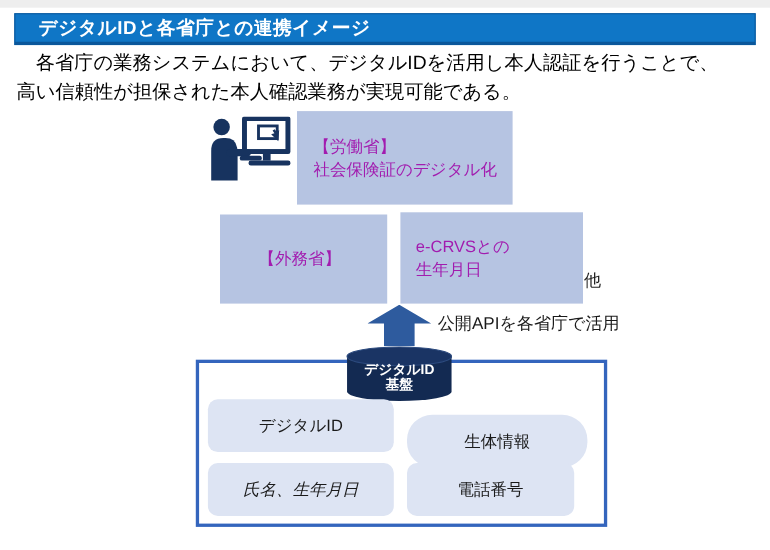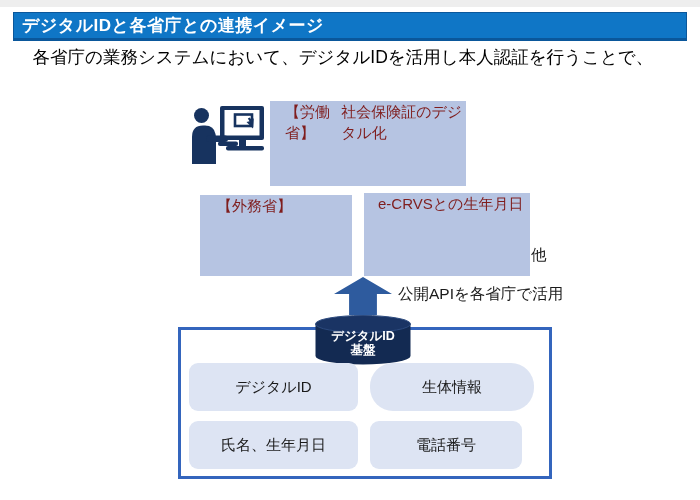--- a/index.html
+++ b/index.html
@@ -7,32 +7,32 @@
     --navy:#16305c; --arrow:#2e5b9e; --frame:#3465bd; --chip:#dde4f3; --text:#1a1a1a;
   }
   *{margin:0;padding:0;box-sizing:border-box;}
   html,body{background:#fff;}
   body{font-family:"Liberation Sans","DejaVu Sans",sans-serif;color:var(--text);}
   .stage{position:relative;width:700px;height:500px;background:#fff;overflow:hidden;}
   .top-strip{position:absolute;left:0;top:0;width:700px;height:7px;background:#eeeeee;}
   .title-bar{
     position:absolute;left:13px;top:12px;width:674px;height:29px;
     background:var(--bar-bg);border:1px solid var(--bar-border);border-bottom:3px solid var(--bar-border);
-    color:#fff;font-weight:bold;font-size:17px;line-height:25px;padding-left:8px;
+    color:#fff;font-weight:bold;font-size:17px;line-height:25px;padding-left:21px;
     letter-spacing:.5px;
   }
   .intro{position:absolute;left:15px;top:44px;width:678px;font-size:17.5px;line-height:1.5;color:#000000;}
   .icon-user{position:absolute;left:190px;top:106px;width:76px;height:60px;}
   .mbox{
     position:absolute;background:var(--ministry-box);
-    display:flex;flex-direction:row;justify-content:flex-start;
-    font-size:15px;line-height:21px;color:#7f1d1d;
+    display:flex;flex-direction:column;justify-content:center;
+    font-size:15px;line-height:21px;color:#a21caf;
   }
   .mbox-rodo{left:270px;top:101px;width:196px;height:85px;padding-left:15px;}
-  .mbox-gaimu{left:200px;top:195px;width:152px;height:81px;padding-left:17px;}
+  .mbox-gaimu{left:200px;top:195px;width:152px;height:81px;padding-left:35px;}
   .mbox-naimu{left:364px;top:193px;width:166px;height:83px;padding-left:14px;}
   .others{position:absolute;left:531px;top:245px;font-size:15.5px;}
   .up-arrow{
     position:absolute;left:334px;top:277px;width:58px;height:38px;background:var(--arrow);
     clip-path:polygon(50% 0,100% 45%,74% 45%,74% 100%,26% 100%,0% 45%,0% 45%);
   }
   .up-arrow2{clip-path:polygon(50% 0,100% 45%,74% 45%,74% 100%,26% 100%,26% 45%,0 45%);}
   .api-label{position:absolute;left:398px;top:284px;font-size:15.5px;}
   .frame-box{
     position:absolute;left:178px;top:327px;width:374px;height:152px;
@@ -42,35 +42,36 @@
   .cylinder-label{
     position:absolute;left:314px;top:314px;width:98px;height:52px;
     display:flex;flex-direction:column;align-items:center;justify-content:flex-start;
     padding-top:15px;color:#fff;font-size:12.5px;font-weight:bold;line-height:14px;text-align:center;
   }
   .chip{
     position:absolute;background:var(--chip);border-radius:9px;
     display:flex;align-items:center;justify-content:center;font-size:15px;color:#1a1a1a;
   }
   .chip1{left:189px;top:363px;width:169px;height:48px;}
-  .chip2{left:370px;top:363px;width:164px;height:48px;border-radius:23px;}
-  .chip3{left:189px;top:421px;width:169px;height:48px;}
+  .chip2{left:370px;top:377px;width:164px;height:48px;border-radius:23px;}
+  .chip3{left:189px;top:421px;width:169px;height:48px;font-style:italic;}
   .chip4{left:370px;top:421px;width:152px;height:48px;}
 </style>
 </head>
 <body>
 
 <div class="stage">
 
   <div class="top-strip"></div>
 
   <div class="title-bar">デジタルIDと各省庁との連携イメージ</div>
 
   <div class="intro">
     <div>　各省庁の業務システムにおいて、デジタルIDを活用し本人認証を行うことで、</div>
+    <div>高い信頼性が担保された本人確認業務が実現可能である。</div>
   </div>
 
   <div class="icon-user">
     <svg width="76" height="60" viewBox="0 0 76 60" aria-hidden="true">
       <g fill="#17335f">
 
         <rect x="30" y="0" width="44" height="34" rx="2"></rect>
         <rect x="34.5" y="4" width="35" height="25.5" fill="#ffffff"></rect>
         <rect x="45" y="8.5" width="17" height="11.5" fill="#ffffff" stroke="#17335f" stroke-width="2.6"></rect>
         <path d="M63 22.5 L56.5 16 L59.5 15.2 L57.8 12.6 L59.8 11.4 L61.5 14 L63.8 12.2 Z" fill="#17335f"></path>

